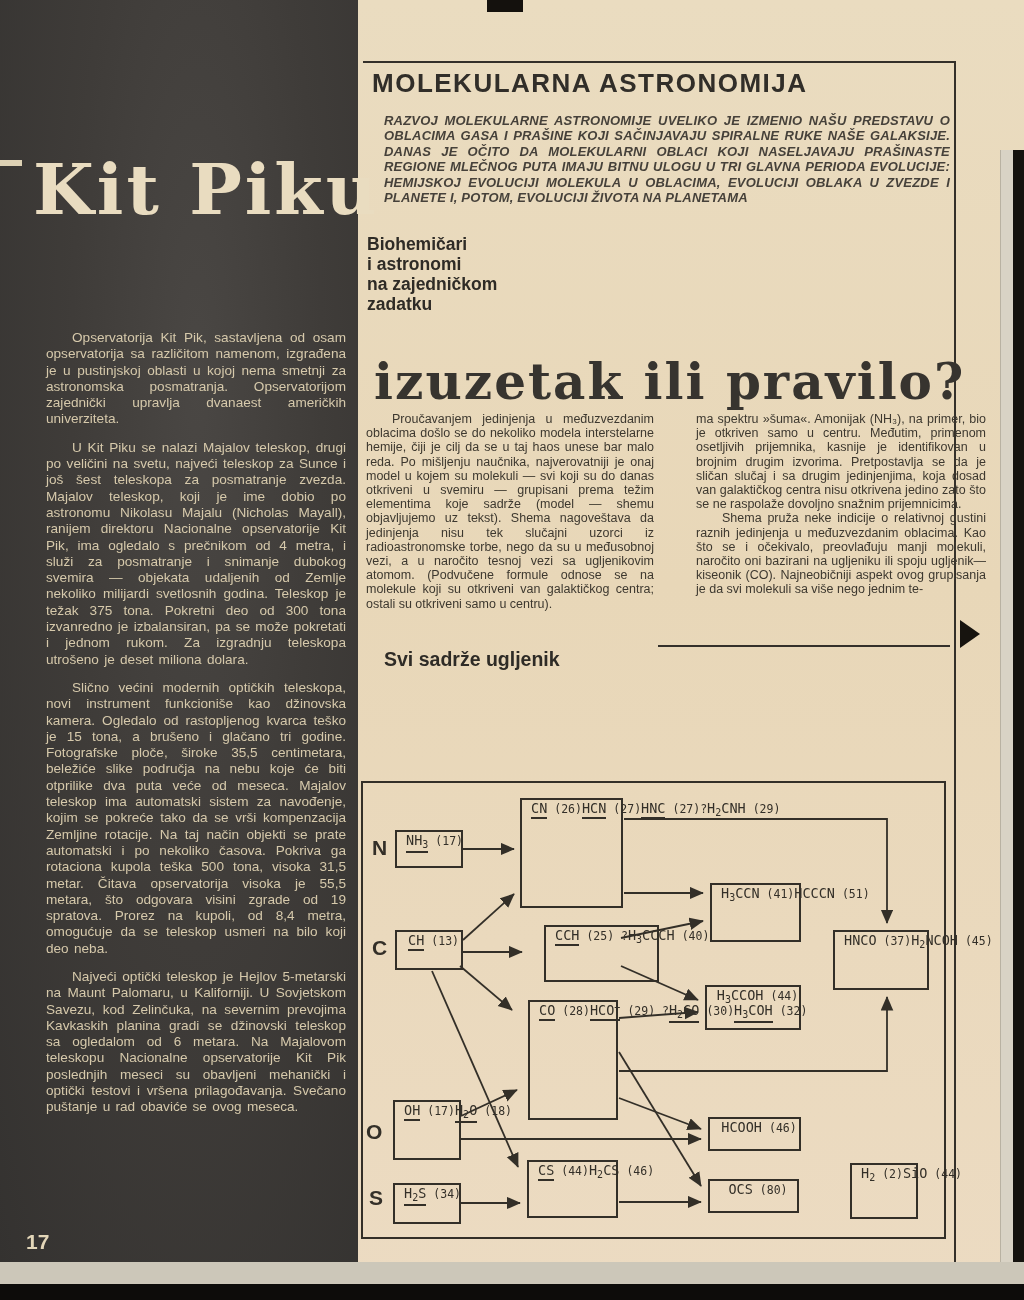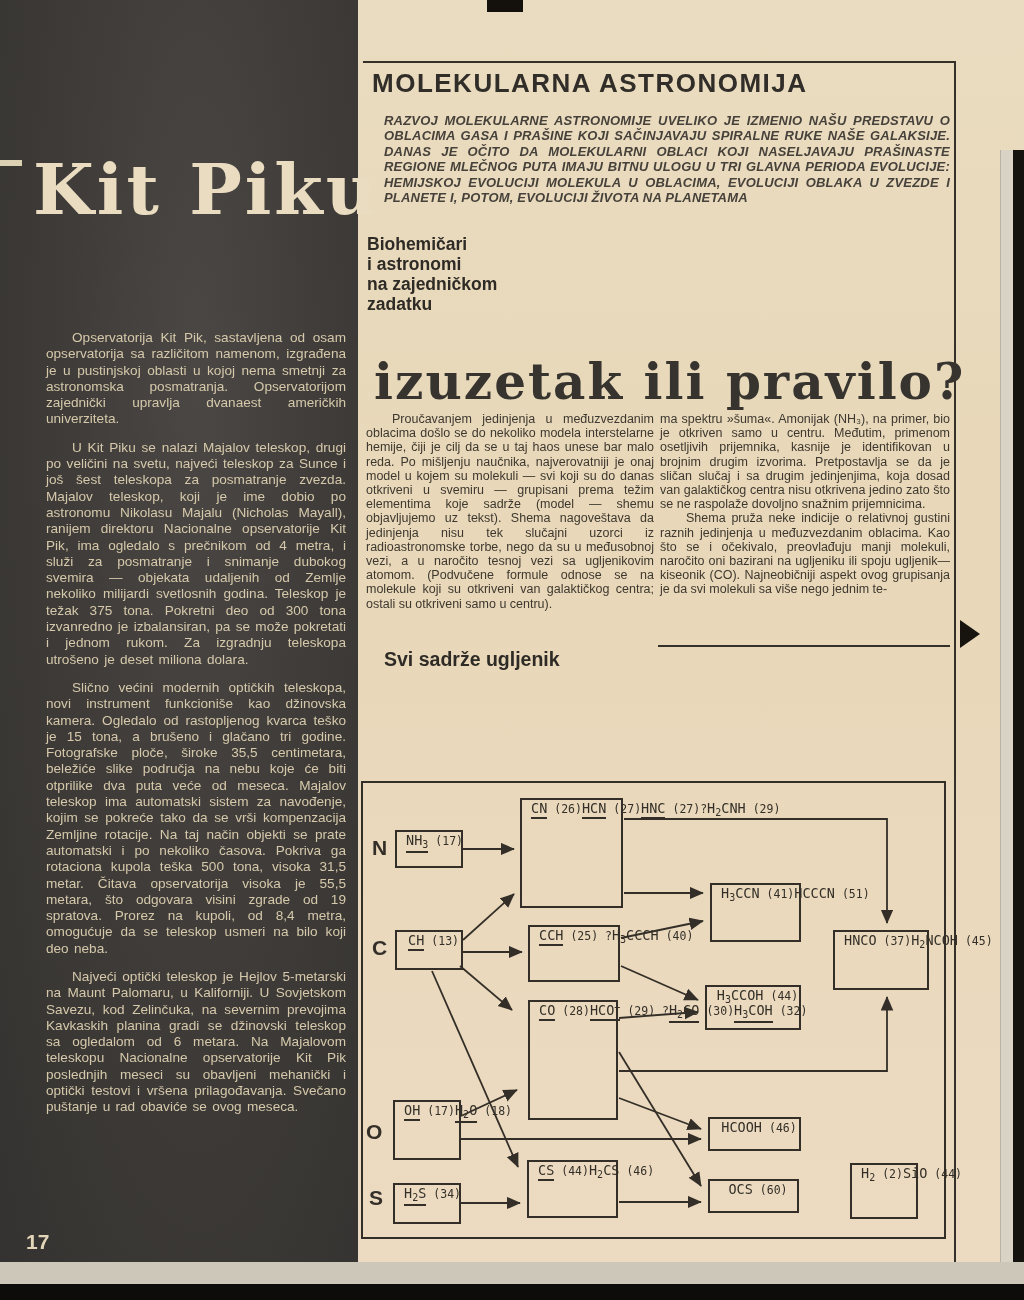--- a/index.html
+++ b/index.html
@@ -27,21 +27,21 @@
         font-size:13px;line-height:15.4px;color:#46413a;letter-spacing:.2px;text-align:justify;}
   .kicker{position:absolute;left:367px;top:234px;font-size:17.5px;font-weight:bold;
         line-height:20px;color:#2e2b26;}
   .main-title{position:absolute;left:532px;top:212px;font-family:"DejaVu Serif",serif;
         font-weight:bold;font-size:116px;line-height:1;letter-spacing:5px;color:#3a3732;white-space:nowrap;}
   .subtitle{position:absolute;left:374px;top:352px;font-family:"DejaVu Serif",serif;
         font-weight:bold;font-size:50px;letter-spacing:2px;color:#37342f;white-space:nowrap;}
   .bodytxt{font-size:12.5px;line-height:14.2px;text-align:justify;color:#3d382f;}
   .col1{position:absolute;left:366px;top:412px;width:288px;}
   .col1 p{margin:0;text-indent:26px;}
-  .col2{position:absolute;left:660px;top:412px;width:290px;}
+  .col2{position:absolute;left:696px;top:412px;width:290px;}
   .col2 p{margin:0;}
   .col2 p.ind{text-indent:26px;}
   .subhead{position:absolute;left:384px;top:648px;font-size:19.5px;font-weight:bold;color:#2e2b26;}
   .body2{position:absolute;left:362px;top:692px;width:292px;font-size:13px;line-height:15.5px;
         text-align:justify;word-spacing:3px;color:#3d382f;}
   .caption{position:absolute;left:661px;top:656px;width:292px;font-style:italic;
         font-size:15px;line-height:18.6px;color:#45403a;}
   .triangle-marker{position:absolute;left:960px;top:620px;width:0;height:0;
         border-left:20px solid #17140f;border-top:14px solid transparent;border-bottom:14px solid transparent;}
   
@@ -147,21 +147,21 @@
       </div>
       <div class="mol-box" style="left: 393px; top: 1183px; width: 68px; height: 41px;">
         <div class="mol-row"><span class="fml u">H<sub>2</sub>S</span><span class="num">(34)</span></div>
       </div>
       <div class="mol-box" style="left: 520px; top: 798px; width: 103px; height: 110px;">
         <div class="mol-row"><span class="fml u">CN</span><span class="num">(26)</span></div>
         <div class="mol-row"><span class="fml u">HCN</span><span class="num">(27)</span></div>
         <div class="mol-row"><span class="fml u">HNC</span><span class="num">(27)?</span></div>
         <div class="mol-row"><span class="fml">H<sub>2</sub>CNH</span><span class="num">(29)</span></div>
       </div>
-      <div class="mol-box" style="left: 528px; top: 925px; width: 92px; height: 57px;">
+      <div class="mol-box" style="left: 544px; top: 925px; width: 115px; height: 57px;">
         <div class="mol-row"><span class="fml u">CCH</span><span class="num">(25) ?</span></div>
         <div class="mol-row"><span class="fml">H<sub>3</sub>CCCH</span><span class="num">(40)</span></div>
       </div>
       <div class="mol-box" style="left: 528px; top: 1000px; width: 90px; height: 120px;">
         <div class="mol-row"><span class="fml u">CO</span><span class="num">(28)</span></div>
         <div class="mol-row"><span class="fml u">HCO<sup>+</sup></span><span class="num">(29) ?</span></div>
         <div class="mol-row"><span class="fml u">H<sub>2</sub>CO</span><span class="num">(30)</span></div>
         <div class="mol-row"><span class="fml u">H<sub>3</sub>COH</span><span class="num">(32)</span></div>
       </div>
       <div class="mol-box" style="left: 527px; top: 1160px; width: 91px; height: 58px;">
@@ -176,21 +176,21 @@
         <div class="mol-row"><span class="fml">HNCO</span><span class="num">(37)</span></div>
         <div class="mol-row"><span class="fml">H<sub>2</sub>NCOH</span><span class="num">(45)</span></div>
       </div>
       <div class="mol-box" style="left: 705px; top: 985px; width: 96px; height: 45px;">
         <div class="mol-row"><span class="fml">H<sub>3</sub>CCOH</span><span class="num">(44)</span></div>
       </div>
       <div class="mol-box" style="left: 708px; top: 1117px; width: 93px; height: 34px;">
         <div class="mol-row"><span class="fml">HCOOH</span><span class="num">(46)</span></div>
       </div>
       <div class="mol-box" style="left: 708px; top: 1179px; width: 91px; height: 34px;">
-        <div class="mol-row"><span class="fml">OCS</span><span class="num">(60)</span></div>
+        <div class="mol-row"><span class="fml">OCS</span><span class="num">(80)</span></div>
       </div>
       <div class="mol-box" style="left: 850px; top: 1163px; width: 68px; height: 56px;">
         <div class="mol-row"><span class="fml">H<sub>2</sub></span><span class="num">(2)</span></div>
         <div class="mol-row"><span class="fml">SiO</span><span class="num">(44)</span></div>
       </div>
       <div class="row-letter" style="left: 372px; top: 836px;">N</div>
       <div class="row-letter" style="left: 372px; top: 936px;">C</div>
       <div class="row-letter" style="left: 366px; top: 1120px;">O</div>
       <div class="row-letter" style="left: 369px; top: 1186px;">S</div>
     </div>

